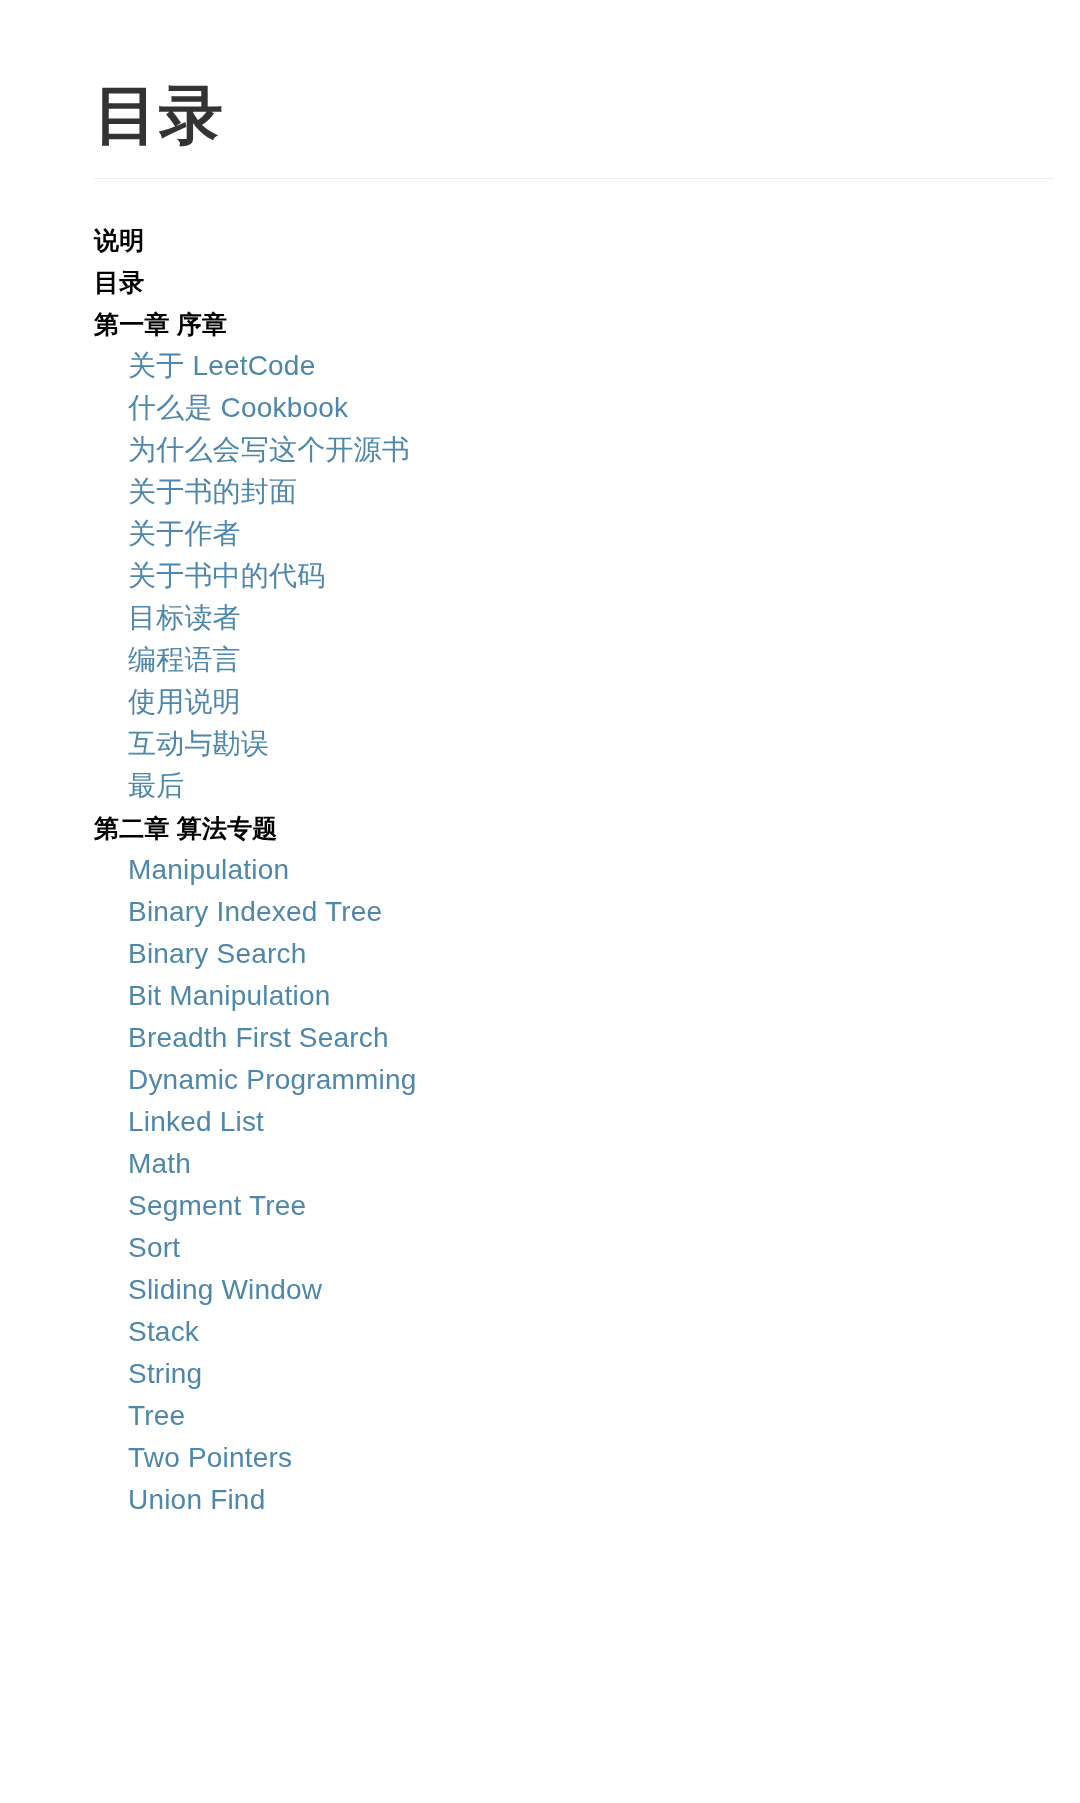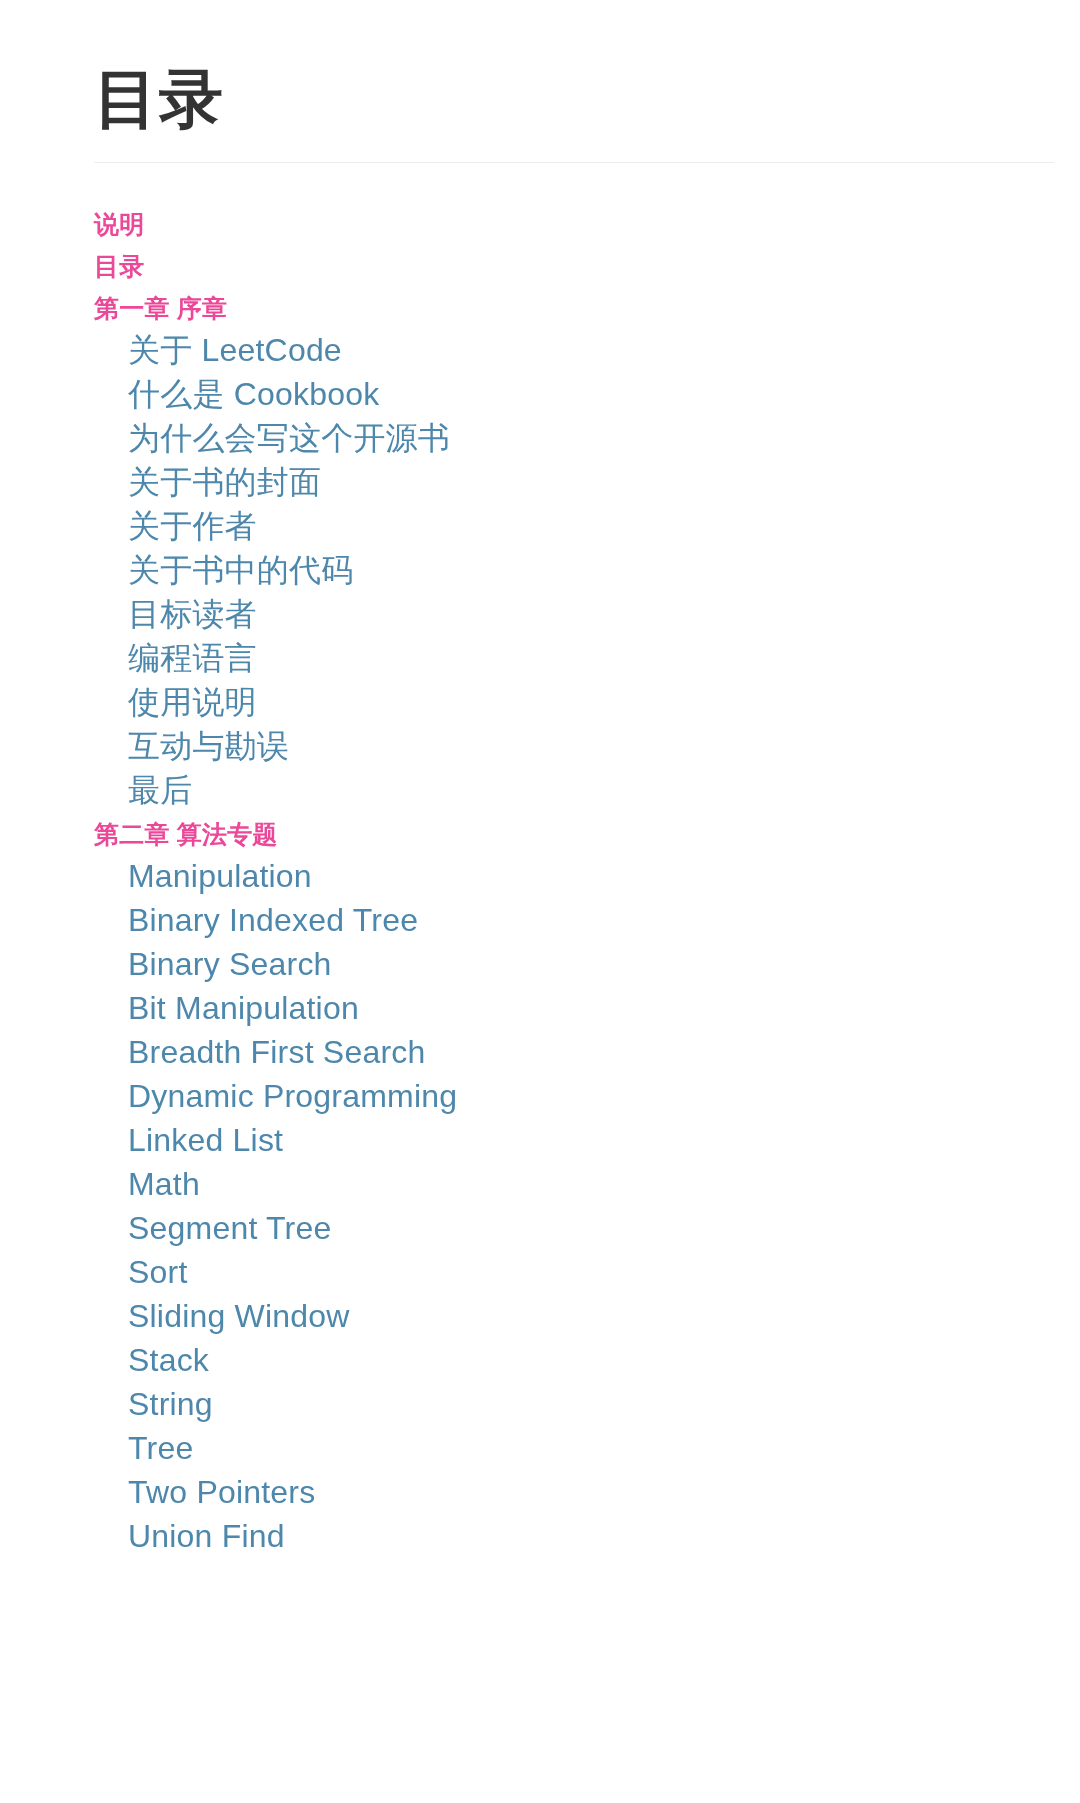--- a/index.html
+++ b/index.html
@@ -21,21 +21,21 @@
     height: 1803px;
     box-sizing: border-box;
     padding: 0;
     background: #ffffff;
     position: relative;
   }
 
   .content {
     position: absolute;
     left: 94px;
-    top: 0;
+    top: 16px;
     width: 900px;
   }
 
   
   .page-title {
     margin: 0;
     padding-top: 62px;
     font-size: 64px;
     line-height: 1.18;
     font-weight: 700;
@@ -72,30 +72,30 @@
     vertical-align: baseline;
   }
 
   
   .level-1 {
     padding-left: 0;
   }
   .level-1 .toc-link {
     font-size: 25px;
     font-weight: 700;
-    color: #ec4899;
+    color: #000000;
     letter-spacing: 0.2px;
   }
 
   
   .level-2 {
     padding-left: 34px;
   }
   .level-2 .toc-link {
-    font-size: 32px;
+    font-size: 28px;
     font-weight: 400;
     color: #4d87ab;
     letter-spacing: 0.2px;
   }
 </style>
 </head>
 <body>
 
 <div class="page">
   <div class="content">

